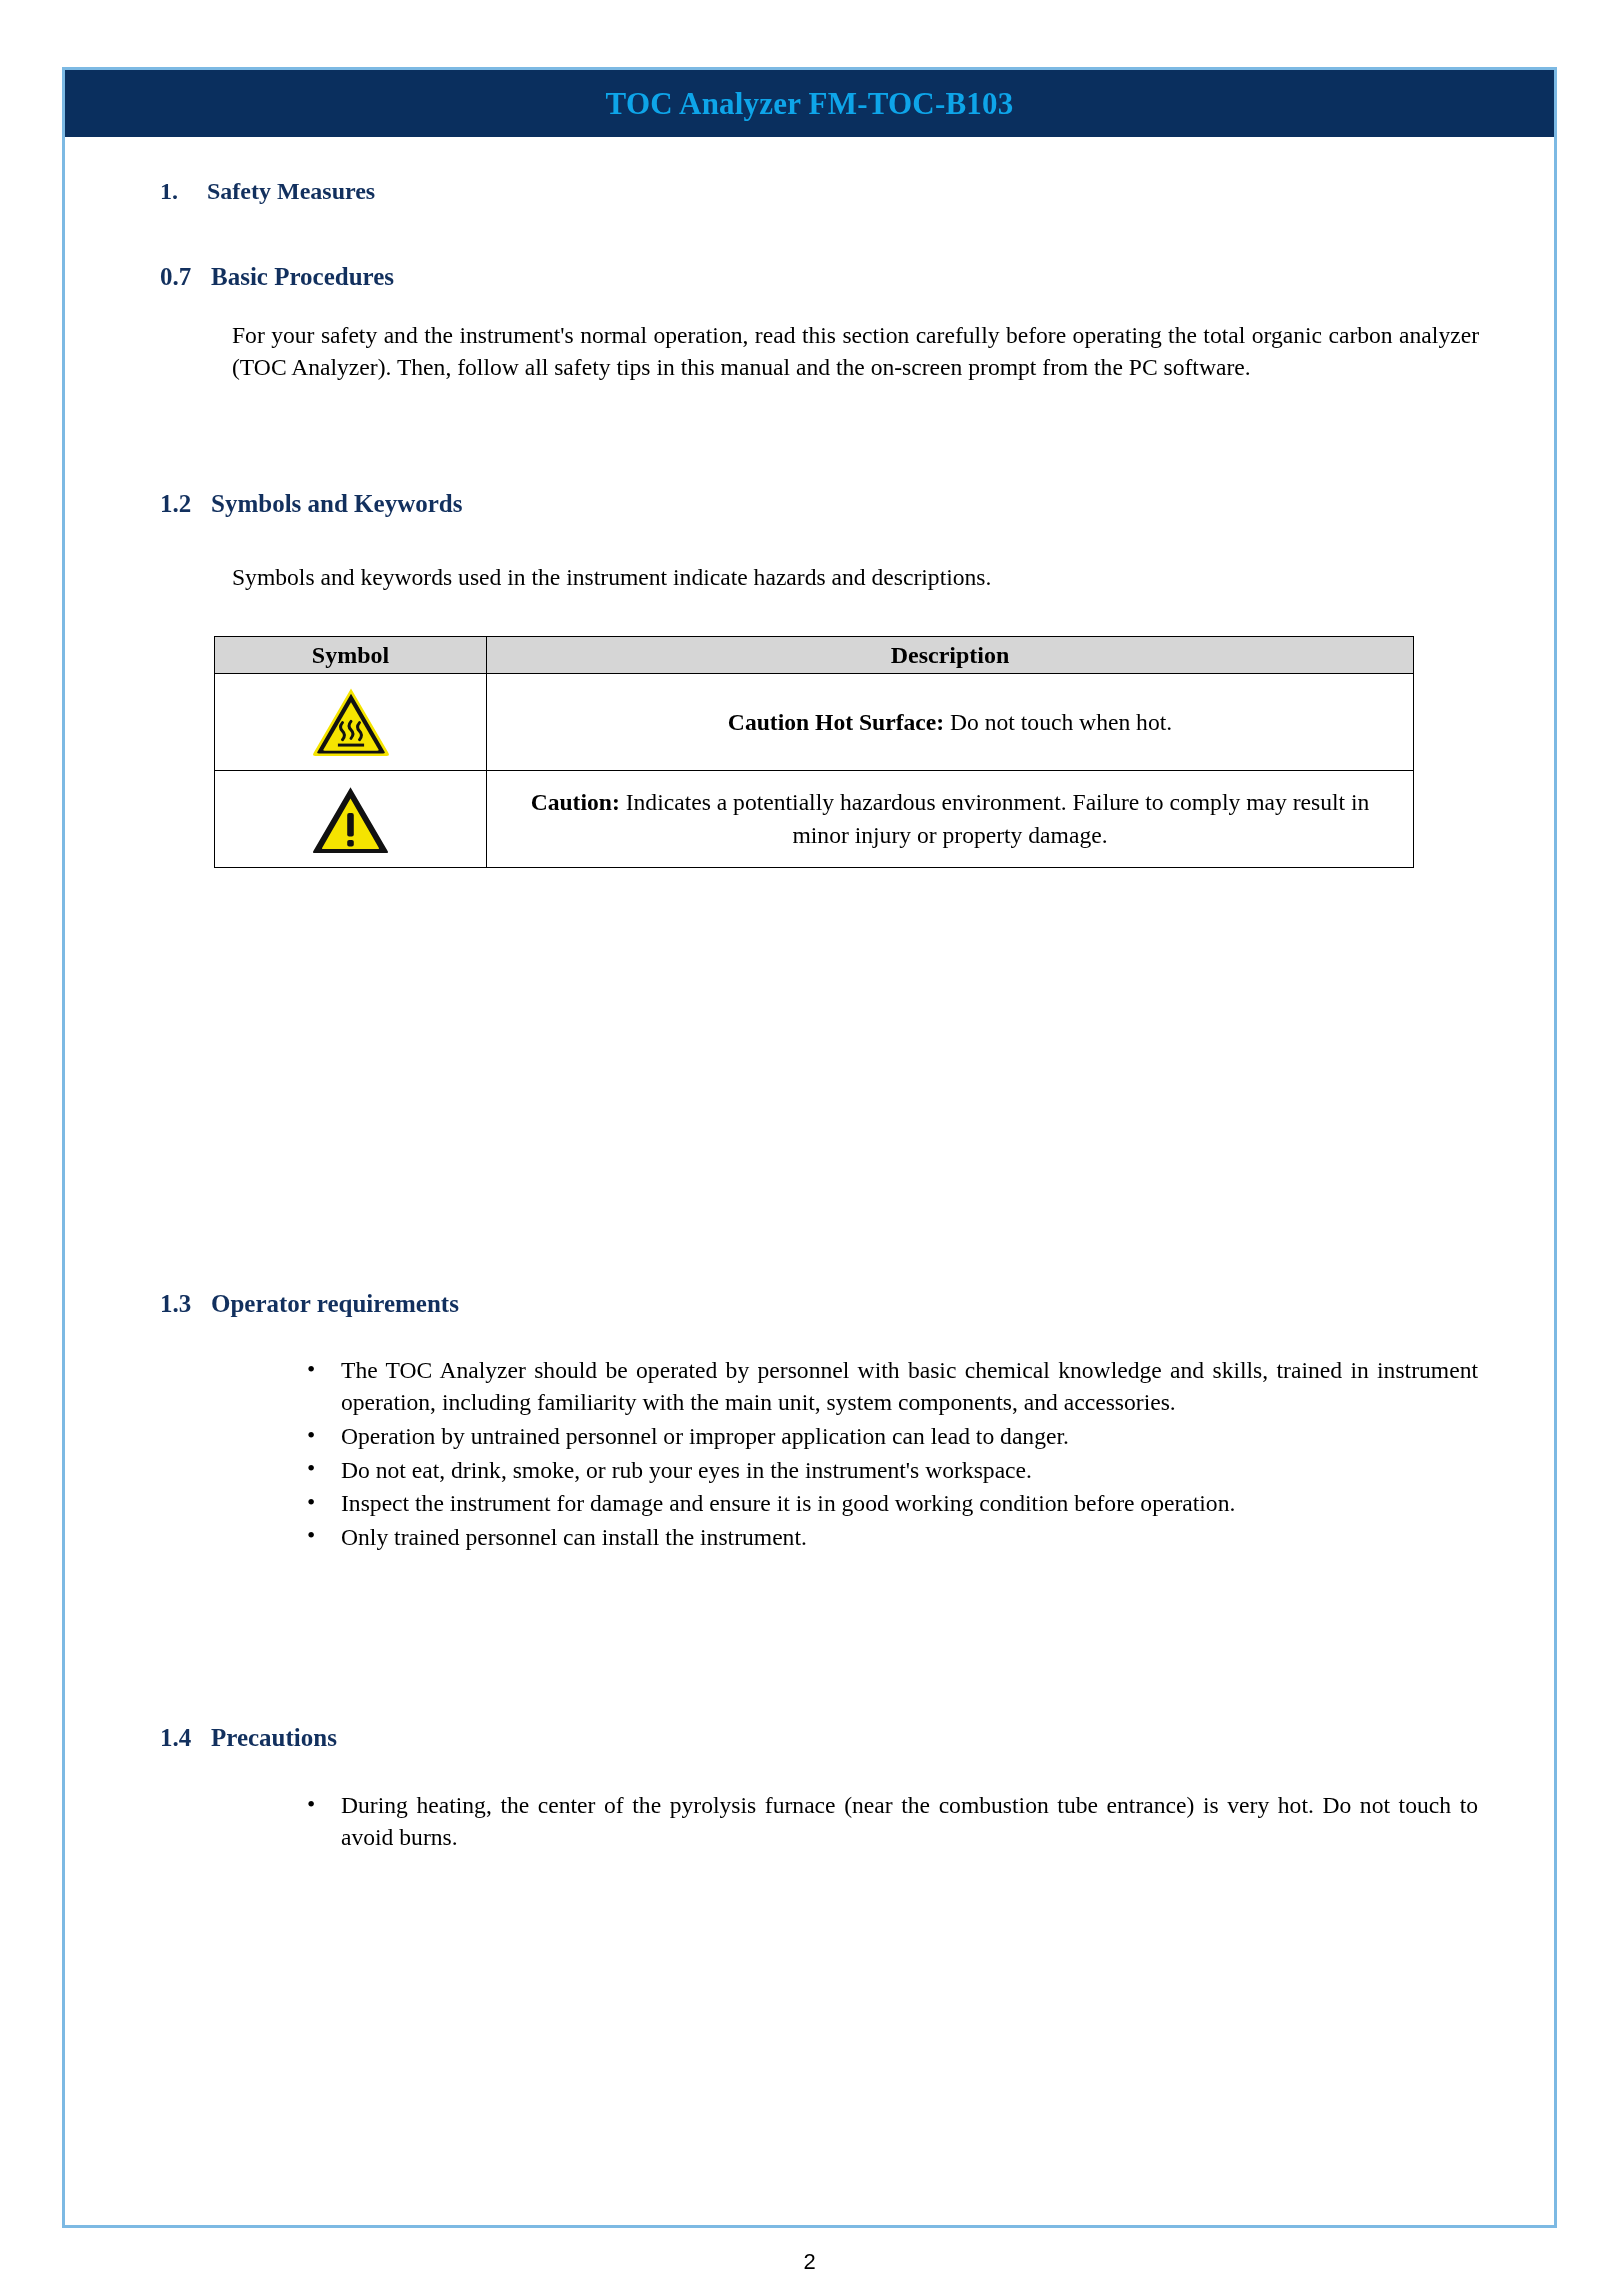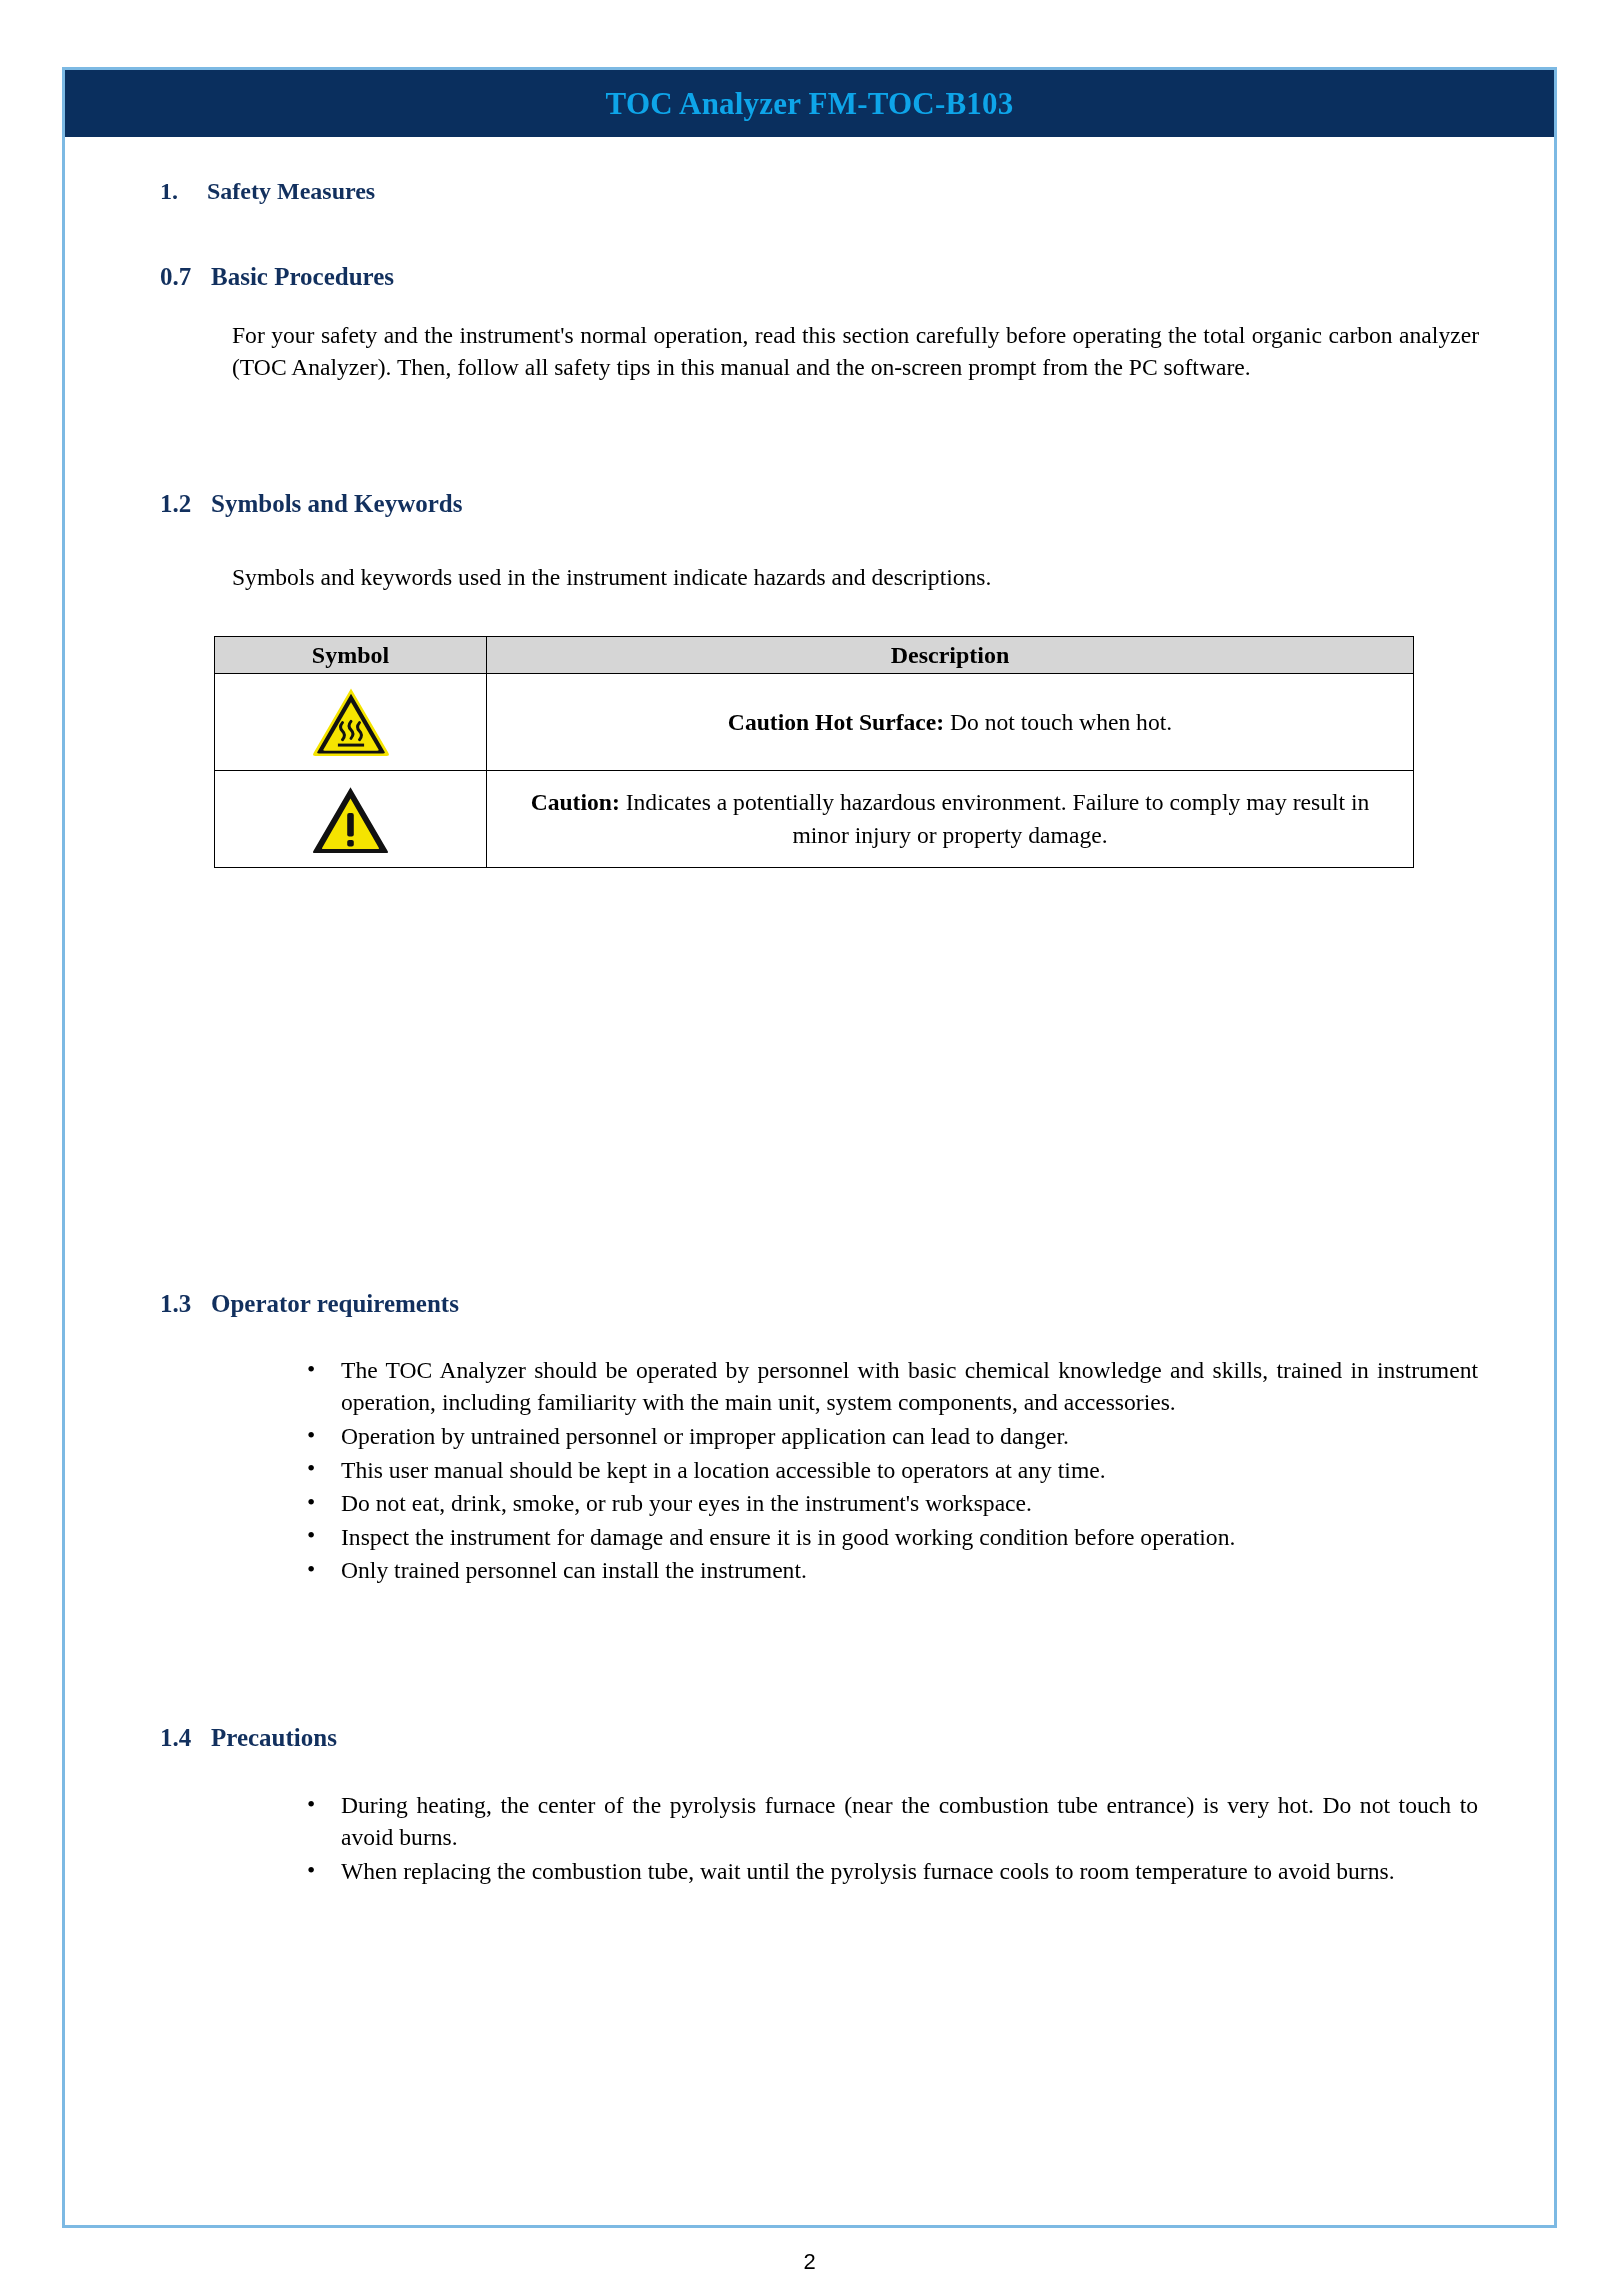--- a/index.html
+++ b/index.html
@@ -239,32 +239,30 @@
       </tbody>
     </table>
 
     <div class="h2" style="left:95px; top:1153px;">
       <span class="num">1.3</span><span>Operator requirements</span>
     </div>
 
     <ul class="bullets" style="left:229px; top:1217px; width:1184px;">
       <li>The TOC Analyzer should be operated by personnel with basic chemical knowledge and skills, trained in instrument operation, including familiarity with the main unit, system components, and accessories.</li>
       <li>Operation by untrained personnel or improper application can lead to danger.</li>
-      <li>This user manual should be kept in a location accessible to operators at any time.</li>
       <li>Do not eat, drink, smoke, or rub your eyes in the instrument's workspace.</li>
       <li>Inspect the instrument for damage and ensure it is in good working condition before operation.</li>
       <li>Only trained personnel can install the instrument.</li>
     </ul>
 
     <div class="h2" style="left:95px; top:1587px;">
       <span class="num">1.4</span><span>Precautions</span>
     </div>
 
     <ul class="bullets" style="left:229px; top:1652px; width:1184px;">
       <li>During heating, the center of the pyrolysis furnace (near the combustion tube entrance) is very hot. Do not touch to avoid burns.</li>
-      <li>When replacing the combustion tube, wait until the pyrolysis furnace cools to room temperature to avoid burns.</li>
     </ul>
 
     <div id="page-number">2</div>
 
   </div>
 </div>
 
 
 </body></html>

